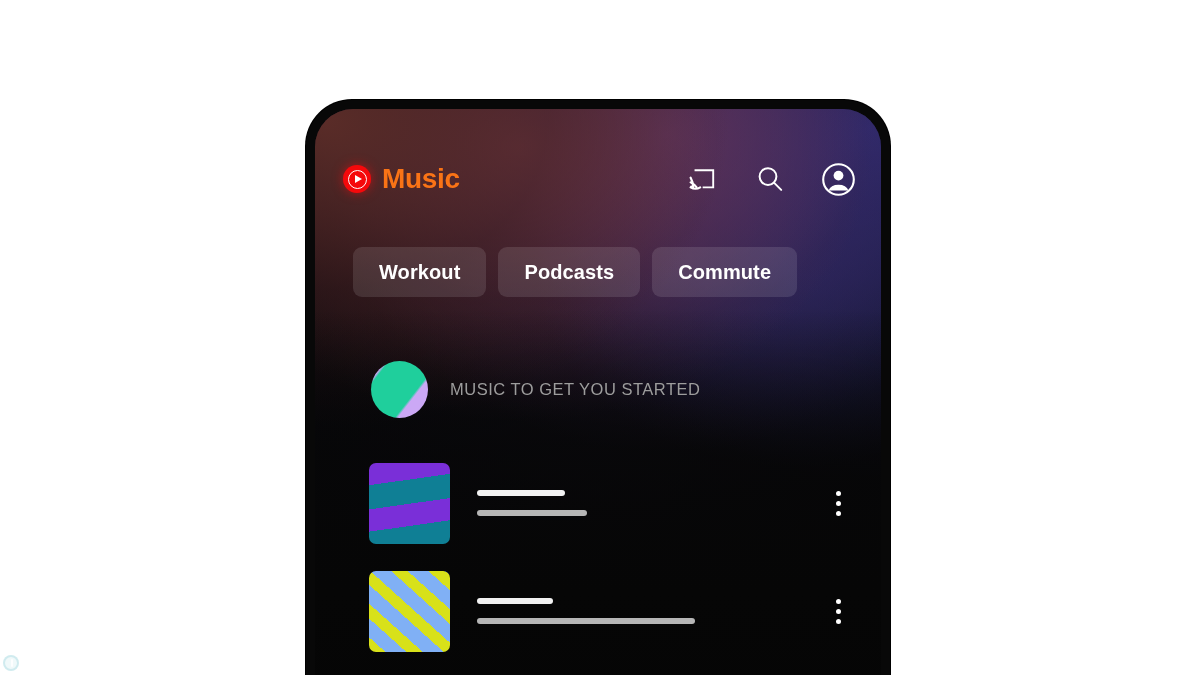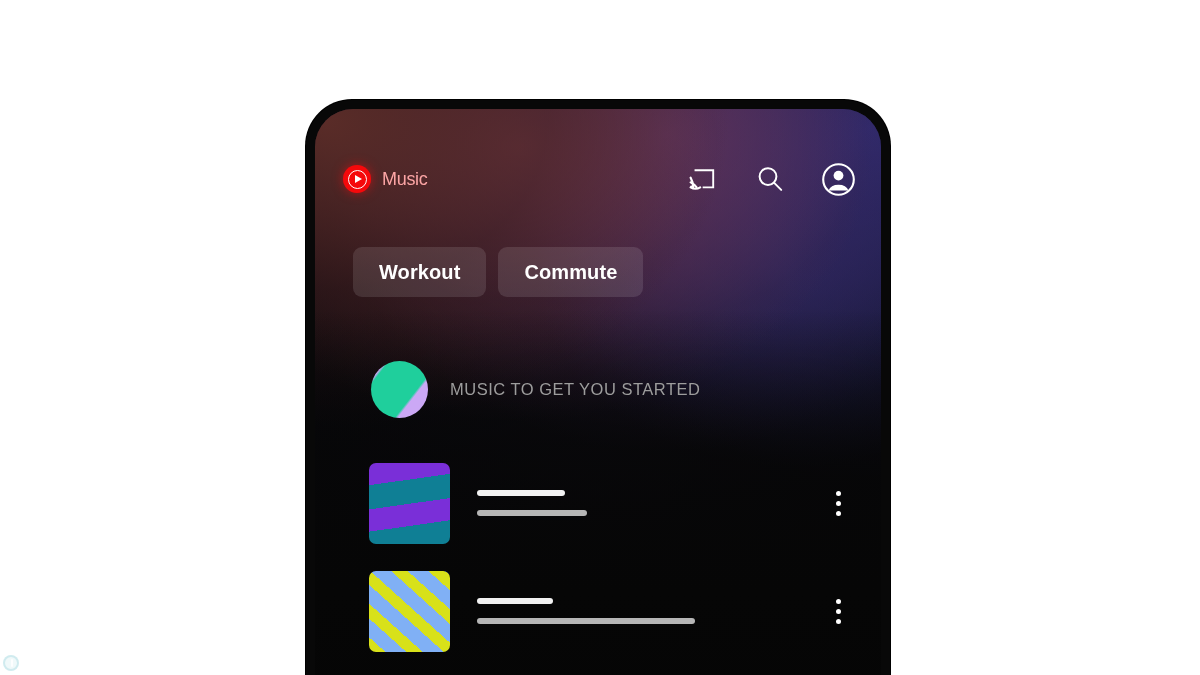--- a/index.html
+++ b/index.html
@@ -117,23 +117,23 @@
   .ytm-logo .tri {
     position: relative;
     width: 0; height: 0;
     border-left: 7.5px solid #ffffff;
     border-top: 4.6px solid transparent;
     border-bottom: 4.6px solid transparent;
     margin-left: 3px;
   }
 
   .brand-label {
-    color: #fca5a5;
-    font-size: 18px;
-    font-weight: 400;
+    color: #f97316;
+    font-size: 28px;
+    font-weight: 700;
     letter-spacing: -0.3px;
     line-height: 1;
   }
 
   .appbar-actions {
     margin-left: auto;
     display: flex;
     align-items: center;
     gap: 34px;
   }
@@ -316,20 +316,21 @@
                 <circle cx="16.5" cy="12.6" r="4.9" fill="#ffffff"></circle>
                 <path d="M6.6 27.6 a10.3 8.2 0 0 1 19.8 0 z" fill="#ffffff"></path>
               </svg>
             </div>
 
           </div>
         </div>
 
         <div class="chips">
           <div class="chip">Workout</div>
+          <div class="chip">Podcasts</div>
           <div class="chip">Commute</div>
         </div>
 
         <div class="section-head">
           <div class="mix-avatar"></div>
           <div class="section-text">
             <span class="section-eyebrow">MUSIC TO GET YOU STARTED</span>
           </div>
         </div>
 

